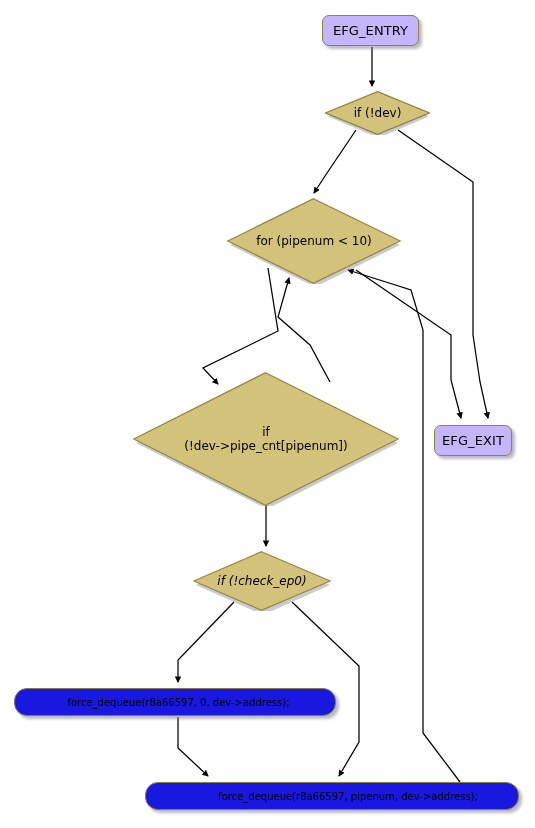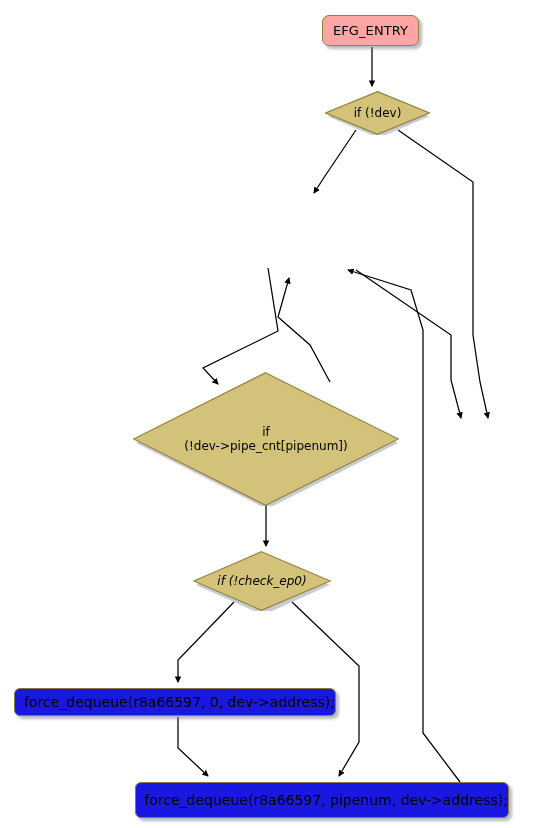--- a/index.html
+++ b/index.html
@@ -29,44 +29,44 @@
     height: 828px;
     pointer-events: none;
   }
   .node {
     position: absolute;
     box-sizing: border-box;
   }
 
   
   .term {
-    background: #fca5a5;
+    background: #c4b5fd;
     border: 1.3px solid #94843B;
     border-radius: 7px;
     box-shadow: 3px 3px 3px rgba(130,130,150,0.55);
     display: flex;
     align-items: center;
     justify-content: center;
     color: #000000;
     font-size: 13px;
     letter-spacing: 0.1px;
     white-space: nowrap;
   }
 
   
   .proc {
     background: #1818E0;
     border: 1.3px solid #8A7B3A;
-    border-radius: 6px;
+    border-radius: 13px;
     box-shadow: 3px 3px 3px rgba(130,130,150,0.55);
     display: flex;
     align-items: center;
-    justify-content: flex-end;
+    justify-content: center;
     color: #000000;
-    font-size: 14px;
+    font-size: 10px;
     white-space: nowrap;
     padding-left: 7px;
   }
 
   
   .diamond {
     position: absolute;
   }
   .diamond .shape {
     position: absolute;
@@ -135,20 +135,27 @@
   </div>
 
   <div class="diamond" style="left:325px; top:91px; width:105px; height:44px;">
     <svg class="shape" viewBox="0 0 105 44" preserveAspectRatio="none">
       <polygon points="53.5,3.5 104,25.5 53.5,47 3,25.5" fill="#9AA0B4" opacity="0.55"></polygon>
       <polygon points="52.5,0.6 104.4,22 52.5,43.4 0.6,22" fill="#D3C27A" stroke="#94843B" stroke-width="1.2"></polygon>
     </svg>
     <div class="dlabel">if (!dev)</div>
   </div>
 
+  <div class="diamond" style="left:227px; top:198px; width:174px; height:86px;">
+    <svg class="shape" viewBox="0 0 174 86" preserveAspectRatio="none">
+      <polygon points="88,5 173,47 88,89 3,47" fill="#9AA0B4" opacity="0.55"></polygon>
+      <polygon points="86.5,0.7 173.3,43 86.5,85.3 0.7,43" fill="#D3C27A" stroke="#94843B" stroke-width="1.2"></polygon>
+    </svg>
+    <div class="dlabel">for (pipenum &lt; 10)</div>
+  </div>
 
   <div class="diamond d-big" style="left:133px; top:372px; width:266px; height:134px;">
     <svg class="shape" viewBox="0 0 266 134" preserveAspectRatio="none">
       <polygon points="134,5 265,71 134,137 3,71" fill="#9AA0B4" opacity="0.55"></polygon>
       <polygon points="132.5,0.7 265.3,67 132.5,133.3 0.7,67" fill="#D3C27A" stroke="#94843B" stroke-width="1.2"></polygon>
     </svg>
     <div class="dlabel">if
 (!dev-&gt;pipe_cnt[pipenum])</div>
   </div>
 
@@ -157,18 +164,21 @@
       <polygon points="70,4 137,34 70,64 3,34" fill="#9AA0B4" opacity="0.55"></polygon>
       <polygon points="68.5,0.7 137.3,30 68.5,59.3 0.7,30" fill="#D3C27A" stroke="#94843B" stroke-width="1.2"></polygon>
     </svg>
     <div class="dlabel">if (!check_ep0)</div>
   </div>
 
   <div class="node proc" style="left:14px; top:688px; width:322px; height:28px;">
     <span>force_dequeue(r8a66597, 0, dev-&gt;address);</span>
   </div>
 
-  <div class="node proc" style="left:135px; top:782px; width:374px; height:36px;padding-left:32px;">
+  <div class="node proc" style="left:145px; top:782px; width:374px; height:28px;padding-left:32px;">
     <span>force_dequeue(r8a66597, pipenum, dev-&gt;address);</span>
   </div>
 
+  <div class="node term" style="left:434px; top:425px; width:78px; height:31px;">
+    <span>EFG_EXIT</span>
+  </div>
 
 </div>
 
 </body></html>

